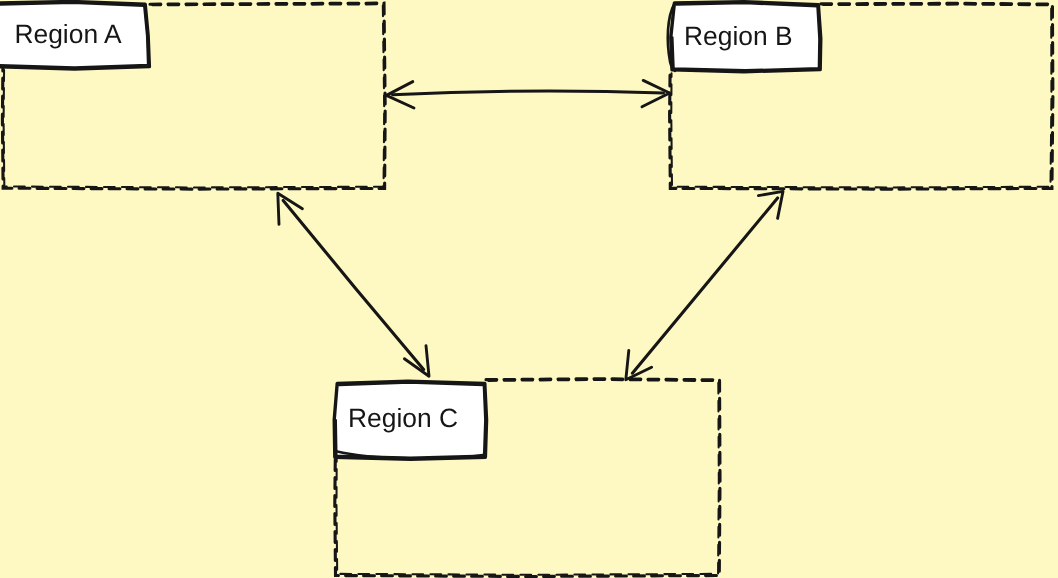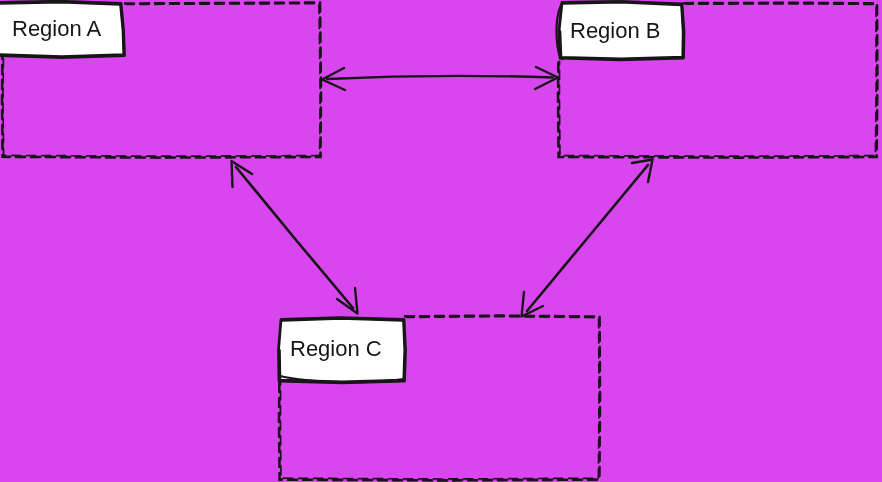--- a/index.html
+++ b/index.html
@@ -8,21 +8,21 @@
     padding: 0;
     background: #ffffff;
   }
   body {
     font-family: "Liberation Sans", sans-serif;
   }
   #canvas-root {
     position: relative;
     width: 882px;
     height: 482px;
-    background: #d946ef;
+    background: #fef9c3;
     overflow: hidden;
   }
   #diagram-svg {
     position: absolute;
     left: 0;
     top: 0;
     width: 882px;
     height: 482px;
     display: block;
   }

